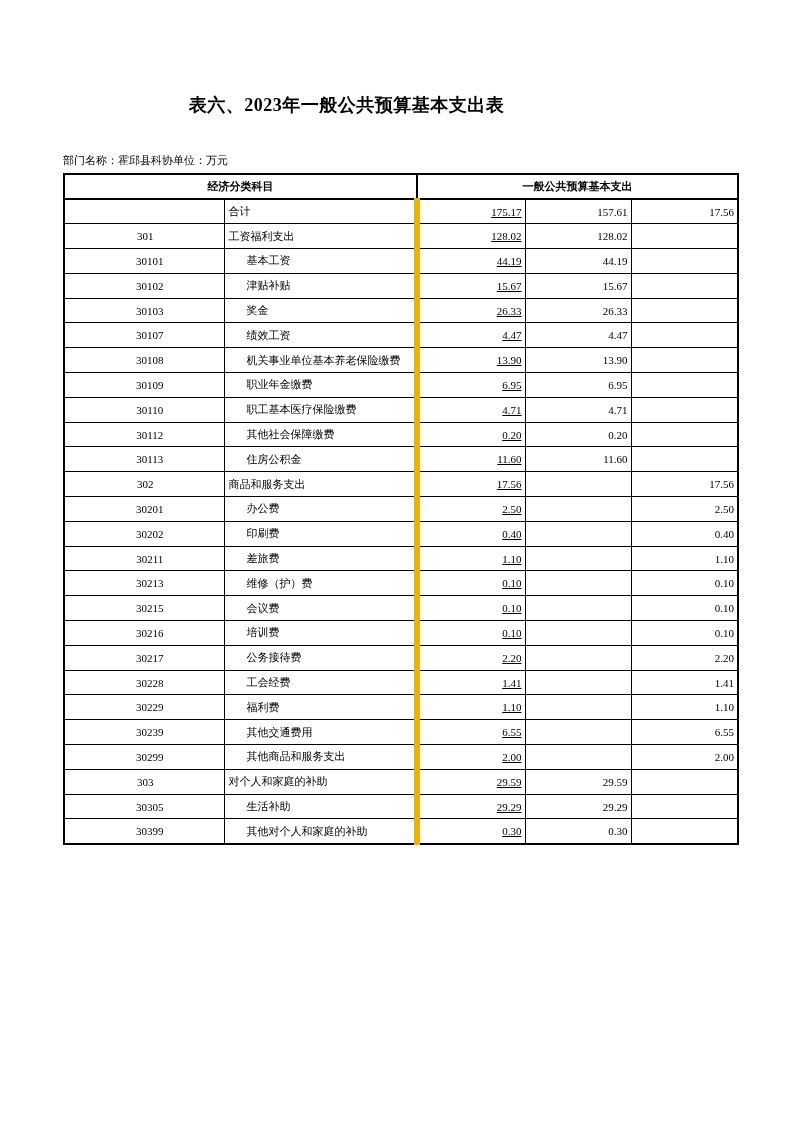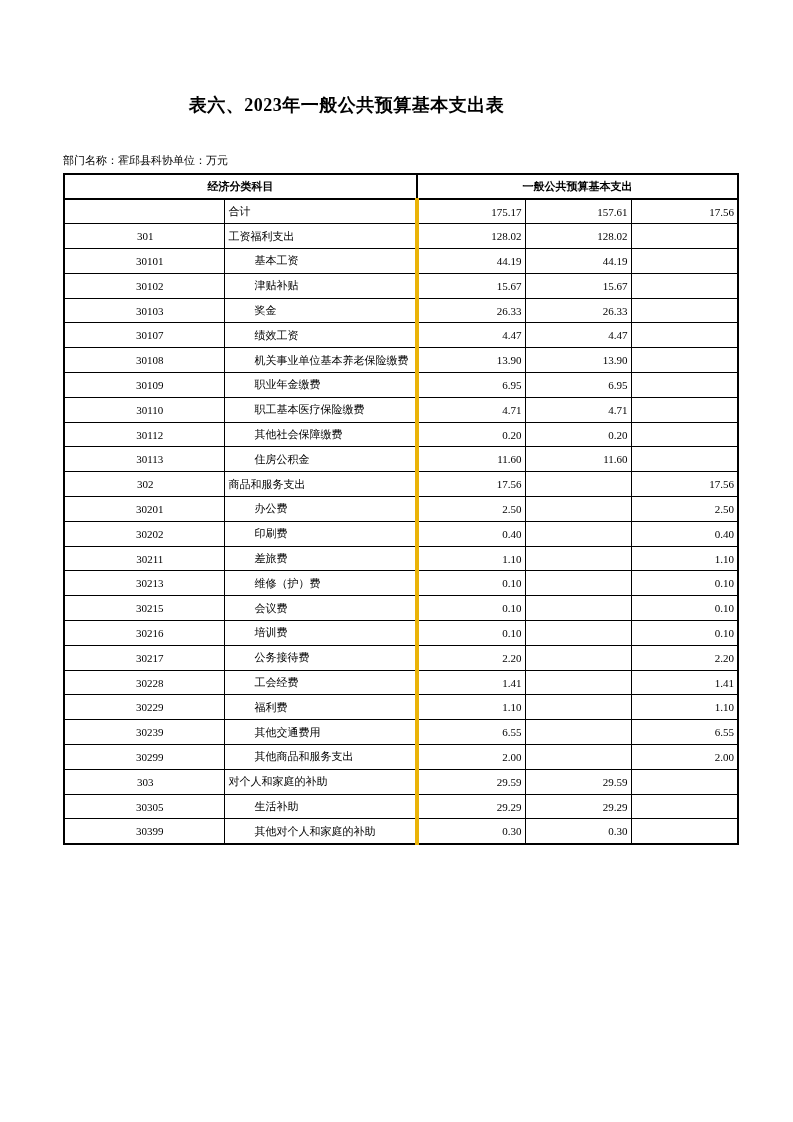--- a/index.html
+++ b/index.html
@@ -40,25 +40,25 @@
     border: 1px solid #000;
     overflow: hidden;
     white-space: nowrap;
     vertical-align: middle;
     font-weight: normal;
   }
   tr.h1, tr.h2 { height: 25px; }
   tr.h1 th, tr.h2 th { font-weight: bold; text-align: center; border-bottom: 2px solid #000; border-radius: 11px; }
   .gsep { border-left: 2px solid #000 !important; }
   tr.data-row { height: 24.8px; }
-  tr.data-row td:nth-child(3) { border-left: 4px solid #eab308; }
+  tr.data-row td:nth-child(3) { border-left: 6px solid #eab308; text-decoration: underline; }
   td.c-code { text-align: center; padding-left: 2px; }
   td.c-code.indent-code { padding-left: 11px; }
   td.c-name { text-align: left; padding-left: 4px; }
-  td.c-name.indent-name { padding-left: 30px; }
+  td.c-name.indent-name { padding-left: 22px; }
   td.c-num { text-align: right; padding-right: 3px; }
 </style>
 </head>
 <body>
 
 <div class="page">
 
   <h1 class="title">表六、2023年一般公共预算基本支出表</h1>
 
   <div class="meta">

